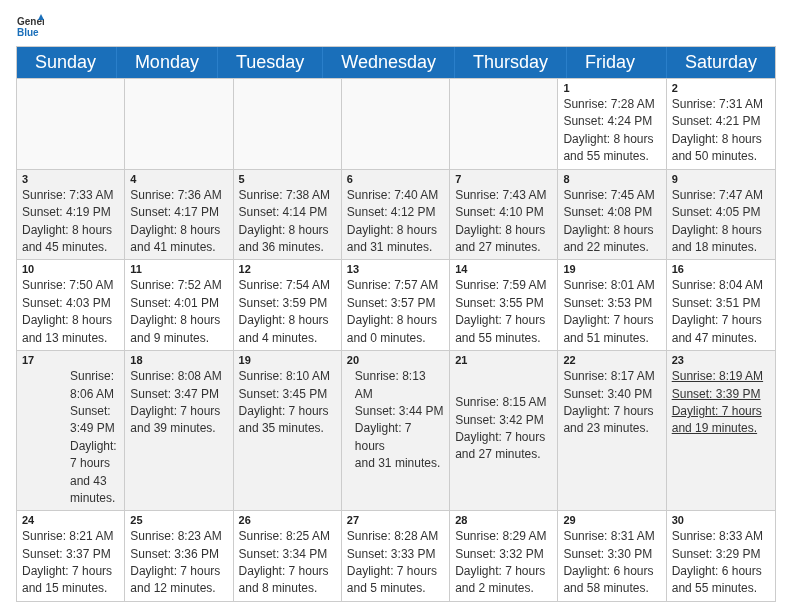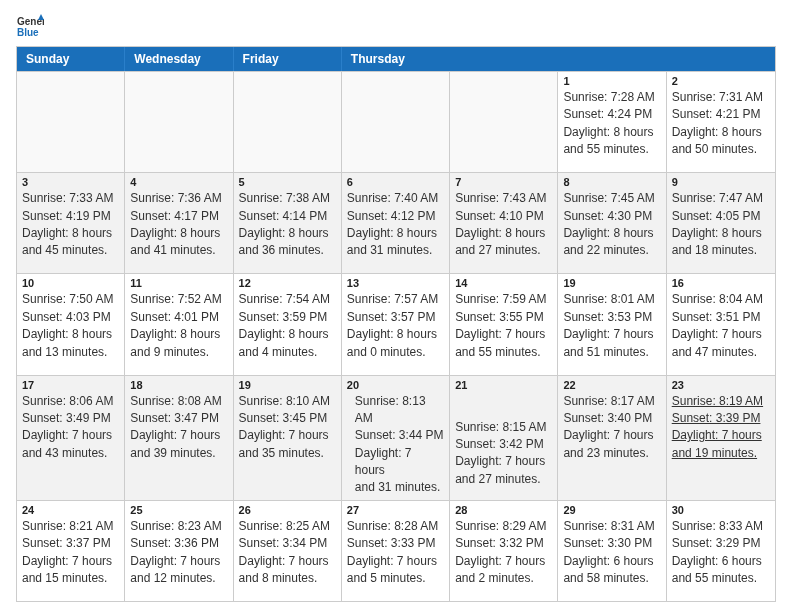--- a/index.html
+++ b/index.html
@@ -47,23 +47,23 @@
       flex-direction: column;
       border: 1px solid #ccc;
     }
     .cal-header-row {
       display: grid;
       grid-template-columns: repeat(7, 1fr);
       background: #1a6fba;
     }
     .cal-header-cell {
       color: #fff;
-      font-size: 12px;
-      font-weight: bold;
-      padding: 5px 9px;
+      font-size: 18px;
+      font-weight: normal;
+      padding: 5px 18px;
       text-align: left;
       border-right: 1px solid #2a7fca;
     }
     .cal-header-cell:last-child { border-right: none; }
     .cal-body {
       flex: 1;
       display: flex;
       flex-direction: column;
     }
     .cal-row {
@@ -110,23 +110,26 @@
 </div>
     <div class="title-block">
       <div class="month-title"></div>
       <div class="location"></div>
     </div>
   </div>
 
   <div class="calendar">
     <div class="cal-header-row">
     <div class="cal-header-cell">Sunday</div>
+        <div class="cal-header-cell">Monday</div>
+        <div class="cal-header-cell">Tuesday</div>
         <div class="cal-header-cell">Wednesday</div>
+        <div class="cal-header-cell">Thursday</div>
         <div class="cal-header-cell">Friday</div>
-        <div class="cal-header-cell">Thursday</div>
+        <div class="cal-header-cell">Saturday</div>
       </div>
     <div class="cal-body">
     <div class="cal-row">
           <div class="cal-cell empty"></div>
           <div class="cal-cell empty"></div>
           <div class="cal-cell empty"></div>
           <div class="cal-cell empty"></div>
           <div class="cal-cell empty"></div>
           <div class="cal-cell">
             <div class="day-num">1</div>
@@ -175,21 +178,21 @@
           <div class="cal-cell alt-row">
             <div class="day-num">7</div>
             <div class="day-info" style="white-space: pre-line;">Sunrise: 7:43 AM
 Sunset: 4:10 PM
 Daylight: 8 hours
 and 27 minutes.</div>
           </div>
           <div class="cal-cell alt-row">
             <div class="day-num">8</div>
             <div class="day-info" style="white-space: pre-line;">Sunrise: 7:45 AM
-Sunset: 4:30 PM
+Sunset: 4:08 PM
 Daylight: 8 hours
 and 22 minutes.</div>
           </div>
           <div class="cal-cell alt-row">
             <div class="day-num">9</div>
             <div class="day-info" style="white-space: pre-line;">Sunrise: 7:47 AM
 Sunset: 4:05 PM
 Daylight: 8 hours
 and 18 minutes.</div>
           </div>
@@ -241,21 +244,21 @@
             <div class="day-num">16</div>
             <div class="day-info" style="white-space: pre-line;">Sunrise: 8:04 AM
 Sunset: 3:51 PM
 Daylight: 7 hours
 and 47 minutes.</div>
           </div>
         </div>
         <div class="cal-row">
           <div class="cal-cell alt-row">
             <div class="day-num">17</div>
-            <div class="day-info" style="white-space: pre-line;">Sunrise: 8:06 AM
+            <div class="day-info" style="white-space: pre-line; margin-left: 48px;">Sunrise: 8:06 AM
 Sunset: 3:49 PM
 Daylight: 7 hours
 and 43 minutes.</div>
           </div>
           <div class="cal-cell alt-row">
             <div class="day-num">18</div>
             <div class="day-info" style="white-space: pre-line;">Sunrise: 8:08 AM
 Sunset: 3:47 PM
 Daylight: 7 hours
 and 39 minutes.</div>

